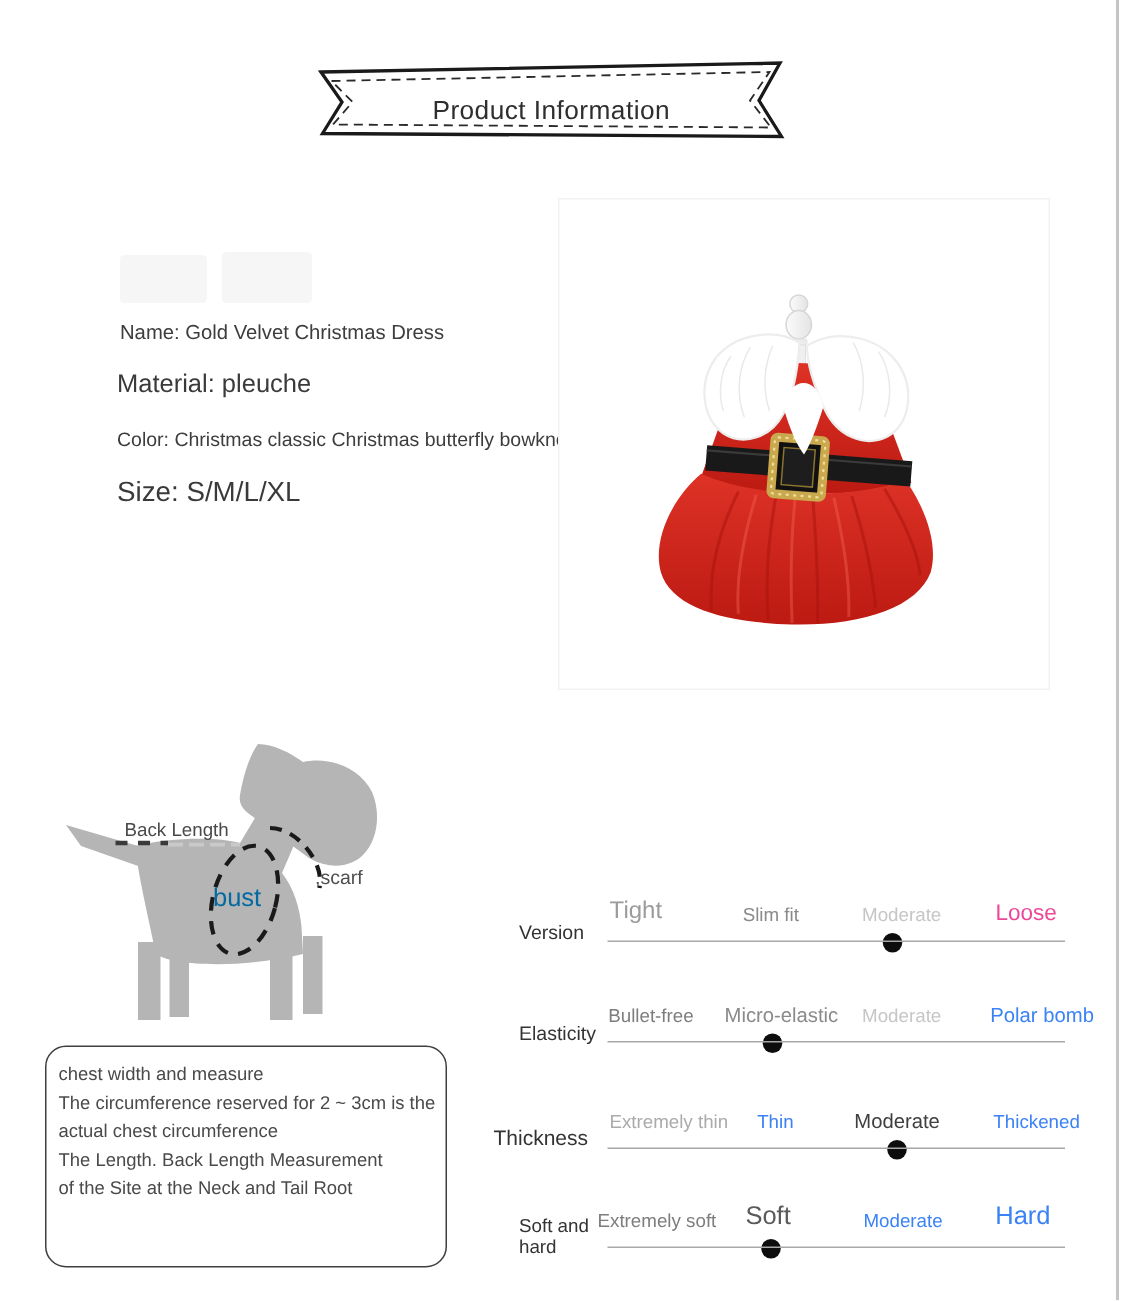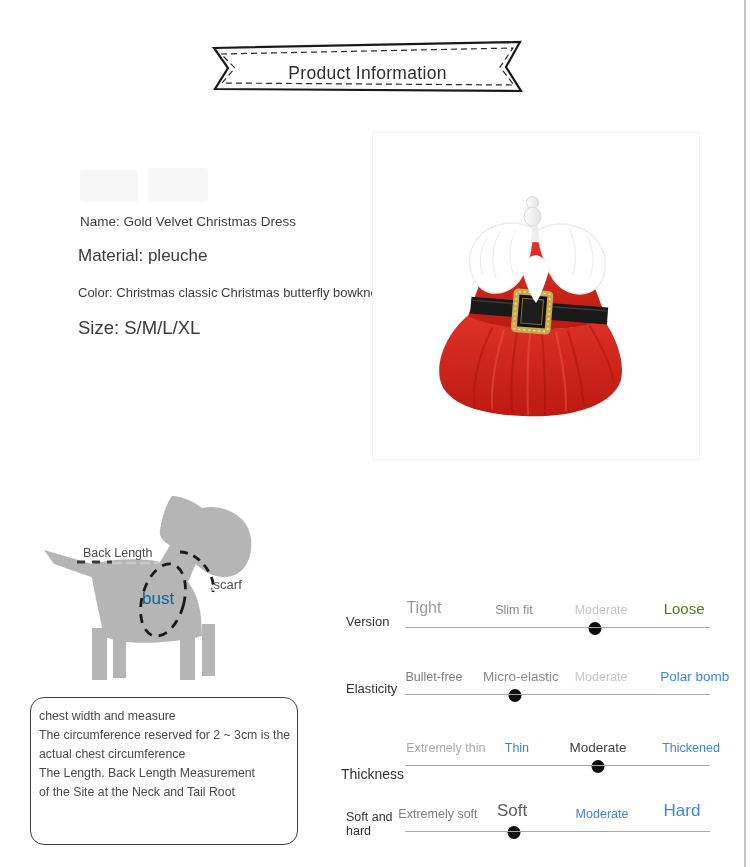--- a/index.html
+++ b/index.html
@@ -34,21 +34,21 @@
             box-sizing:border-box;padding:9px 2px 0 8px;}
   .note-line{font-size:12.3px;line-height:19px;color:#4a4a4a;white-space:nowrap;}
 
   
   .scale-label{position:absolute;font-size:13px;color:#333;}
   .track{position:absolute;left:405px;width:305px;height:42px;}
   .tline{position:absolute;bottom:0;left:0;right:0;height:1px;background:#a8a8a8;}
   .opt{position:absolute;bottom:11px;transform:translateX(-50%);white-space:nowrap;}
   .dot{position:absolute;bottom:-6.5px;width:13px;height:13px;border-radius:50%;background:#0d0d0d;transform:translateX(-50%);}
   .fs12{font-size:12.5px;} .fs13{font-size:13.5px;} .fs15{font-size:15px;} .fs16{font-size:16px;} .fs17{font-size:17px;}
-  .c99{color:#9b9b9b;} .c8a{color:#8a8a8a;} .cc6{color:#c6c6c6;} .c4a{color:#4d7c0f;}
+  .c99{color:#9b9b9b;} .c8a{color:#8a8a8a;} .cc6{color:#c6c6c6;} .c4a{color:#ec4899;}
   .c7d{color:#7d7d7d;} .c9a{color:#3b82f6;} .cab{color:#ababab;} .c3f{color:#3f3f3f;} .c5a{color:#5a5a5a;}
 
   #edge-line{left:744px;top:0;width:1.5px;height:867px;background:#c4c4c4;}
 </style>
 </head>
 <body>
 
 <div id="page">
 
   <svg id="banner" class="abs" viewBox="0 0 315 58">
@@ -167,21 +167,21 @@
   <div class="scale-label" style="left:346px;top:681px;">Elasticity</div>
   <div class="track" style="top:653px;">
     <span class="opt fs12 c7d" style="left:9.5%;">Bullet-free</span>
     <span class="opt fs13 c8a" style="left:38%;">Micro-elastic</span>
     <span class="opt fs12 cc6" style="left:64.3%;">Moderate</span>
     <span class="opt fs13 c9a" style="left:95%;">Polar bomb</span>
     <span class="dot" style="left:36.1%;"></span>
     <div class="tline"></div>
   </div>
 
-  <div class="scale-label" style="left:329px;top:766px;font-size:14px;margin-left:12px;">Thickness</div>
+  <div class="scale-label" style="left:329px;top:750px;font-size:14px;">Thickness</div>
   <div class="track" style="top:724px;">
     <span class="opt fs12 cab" style="left:13.4%;">Extremely thin</span>
     <span class="opt fs12 c9a" style="left:36.7%;">Thin</span>
     <span class="opt fs13 c3f" style="left:63.3%;">Moderate</span>
     <span class="opt fs12 c9a" style="left:93.8%;">Thickened</span>
     <span class="dot" style="left:63.3%;"></span>
     <div class="tline"></div>
   </div>
 
   <div class="scale-label" style="left:346px;top:810px;width:62px;font-size:12.5px;line-height:14px;">Soft and hard</div>

